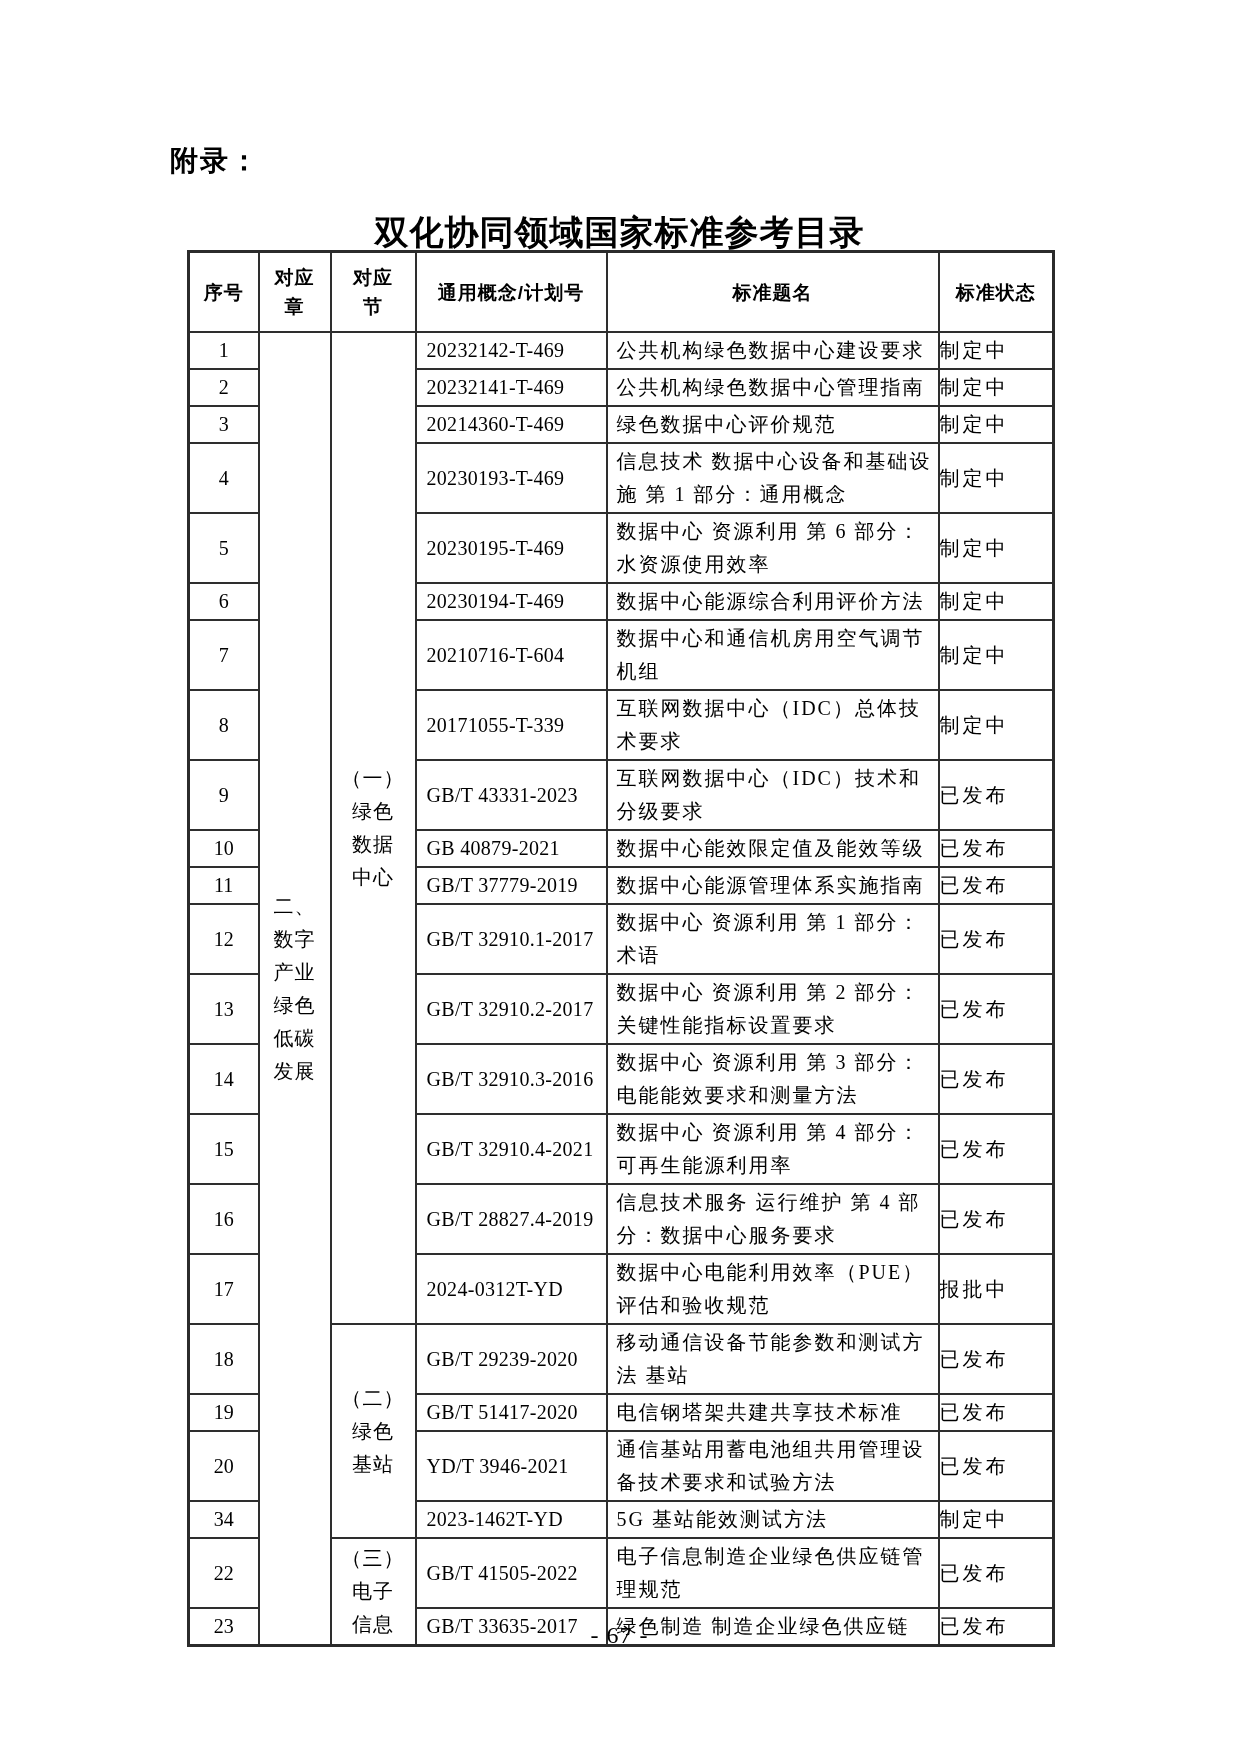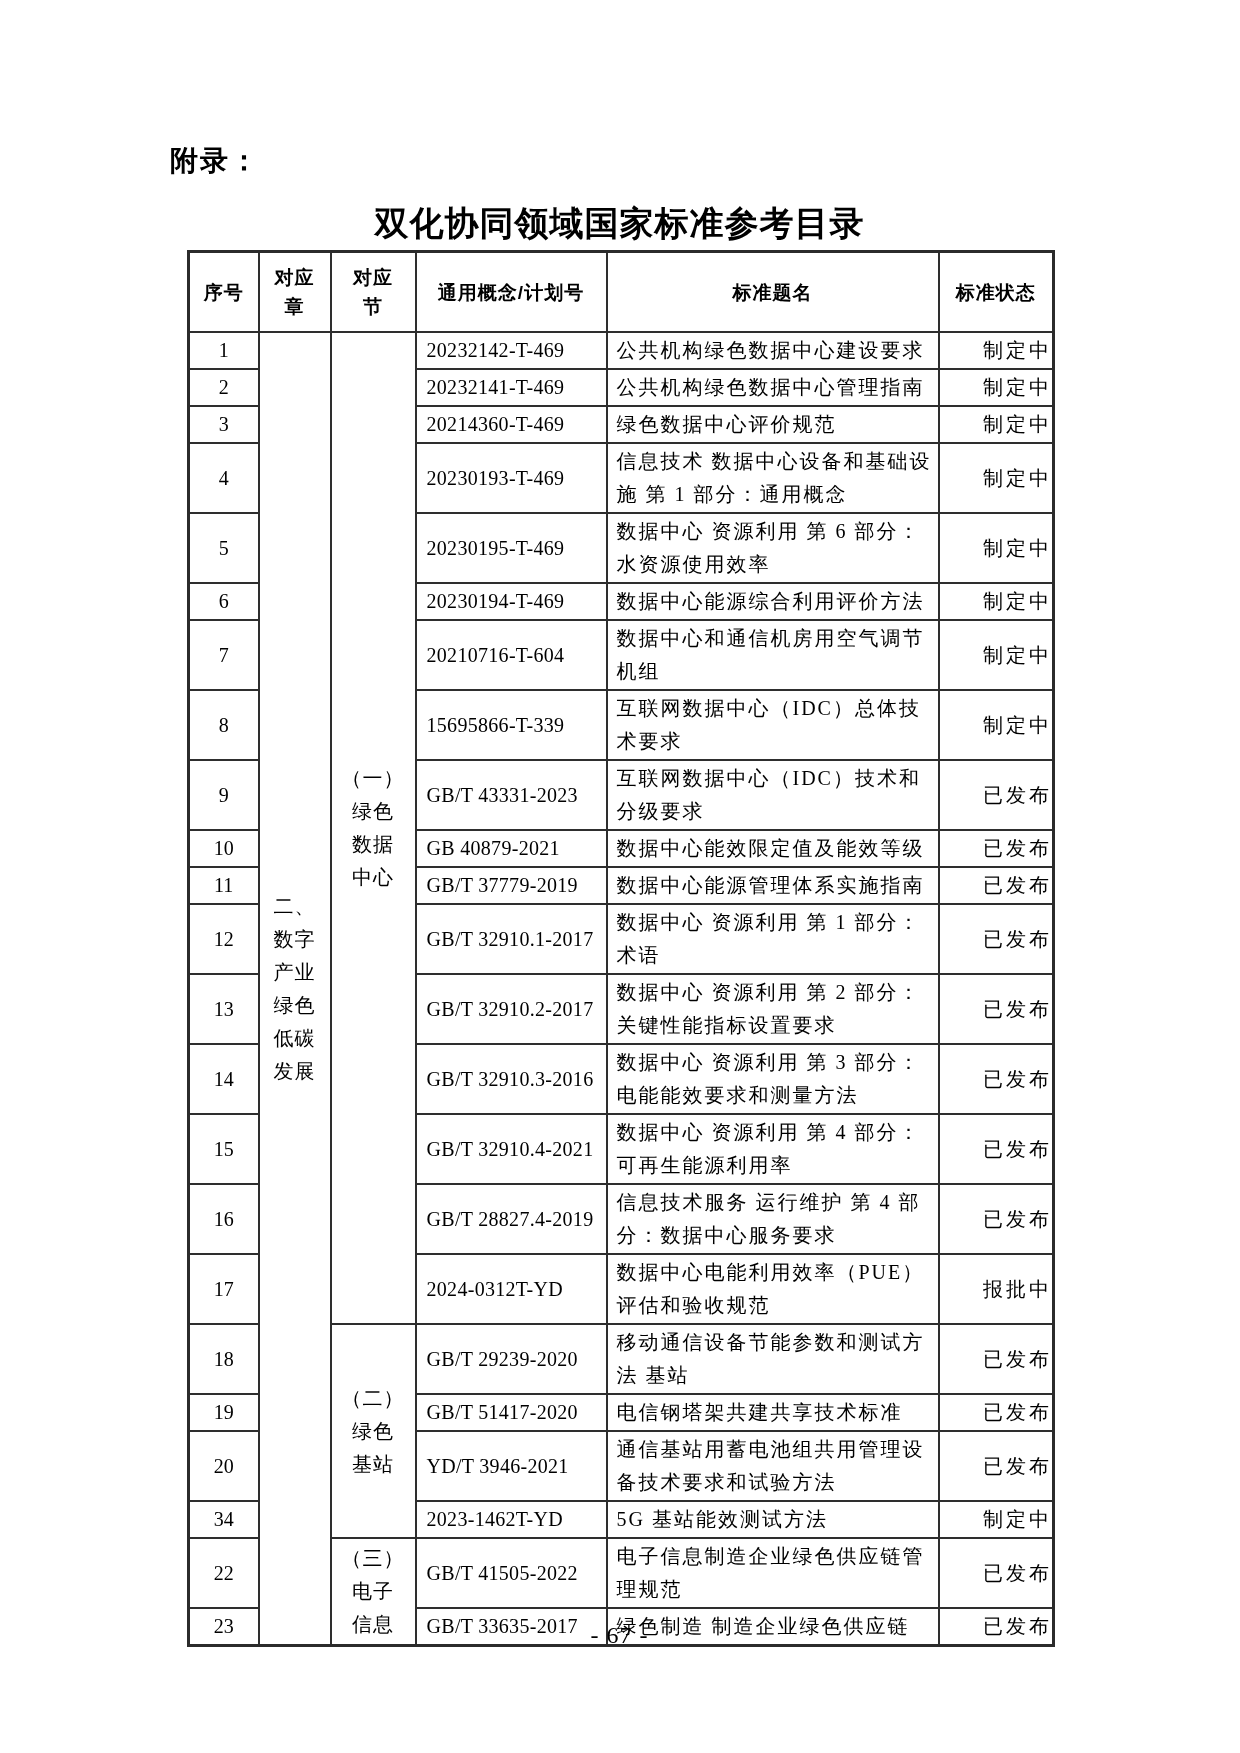--- a/index.html
+++ b/index.html
@@ -17,21 +17,21 @@
     left: 170px;
     top: 142px;
     font-family: "Liberation Sans", sans-serif;
     font-weight: 700;
     font-size: 28px;
     letter-spacing: 2px;
   }
   .doc-title {
     position: absolute;
     left: 187px;
-    top: 201px;
+    top: 210px;
     width: 865px;
     text-align: center;
     font-family: Liberation Mono, monospace;
     font-weight: 700;
     font-size: 34px;
     letter-spacing: 1px;
     white-space: nowrap;
   }
   table.catalog {
     position: absolute;
@@ -58,21 +58,21 @@
     white-space: pre-line;
   }
   table.catalog td {
     font-size: 20px;
     line-height: 33px;
     padding: 1px 0;
   }
   .c-no { text-align: center; }
   .c-code { padding-left: 10px !important; letter-spacing: 0.3px; }
   .c-title { padding: 1px 6px 1px 9px !important; letter-spacing: 2px; }
-  .c-status { text-align: right; letter-spacing: 3px; font-family: Liberation Serif, serif; }
+  .c-status { text-align: left; letter-spacing: 3px; font-family: Liberation Serif, serif; }
   .v-label {
     text-align: center;
     white-space: pre-line;
     line-height: 40px;
     letter-spacing: 1px;
     vertical-align: middle;
   }
   .page-number {
     position: absolute;
     left: 187px;
@@ -161,21 +161,21 @@
         <td class="c-status">制定中</td>
       </tr>
       <tr>
         <td class="c-no">7</td>
         <td class="c-code">20210716-T-604</td>
         <td class="c-title">数据中心和通信机房用空气调节机组</td>
         <td class="c-status">制定中</td>
       </tr>
       <tr>
         <td class="c-no">8</td>
-        <td class="c-code">15695866-T-339</td>
+        <td class="c-code">20171055-T-339</td>
         <td class="c-title">互联网数据中心（IDC）总体技术要求</td>
         <td class="c-status">制定中</td>
       </tr>
       <tr>
         <td class="c-no">9</td>
         <td class="c-code">GB/T 43331-2023</td>
         <td class="c-title">互联网数据中心（IDC）技术和分级要求</td>
         <td class="c-status">已发布</td>
       </tr>
       <tr>

